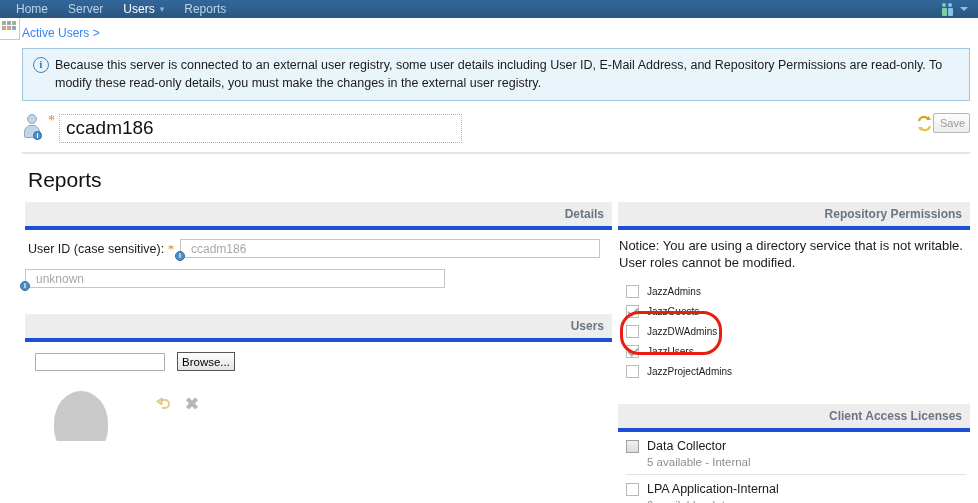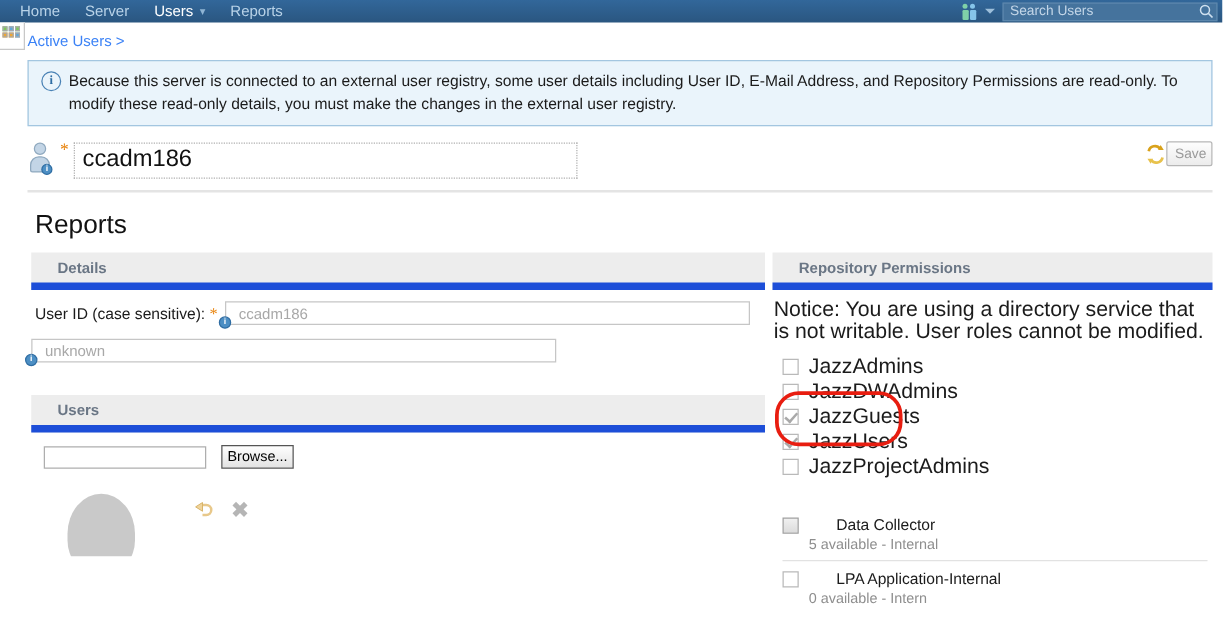--- a/index.html
+++ b/index.html
@@ -273,25 +273,26 @@
     margin: 0 8px 0 25px;
     gap: 6px;
     align-items: flex-start;
   }
   .col-left { width: 587px; flex: 0 0 auto; }
   .col-right { width: 352px; flex: 0 0 auto; }
 
   .panel { margin-bottom: 11px; }
   .panel-header {
     background: #ededed;
-    border-bottom: 6px solid #1d4ed8;
+    border-bottom: 4px solid #1d4ed8;
     color: #6a7685;
     font-size: 12px;
     font-weight: bold;
     padding: 5px 8px 5px 21px;
+    text-align: right;
   }
   .panel-body { padding: 9px 0 0 0; }
 
   
   .form-row {
     display: flex;
     align-items: center;
     margin-bottom: 11px;
     position: relative;
   }
@@ -402,21 +403,21 @@
     left: 50%; top: 0;
     width: 4px; height: 13px;
     background: #b5b5b5;
     margin-left: -2px;
   }
   .x-icon:before { transform: rotate(45deg); }
   .x-icon:after  { transform: rotate(-45deg); }
 
   
   .notice-text {
-    font-size: 17px;
+    font-size: 13px;
     line-height: 17px;
     color: #1b1b1b;
     padding: 7px 0 0 1px;
   }
   .perm-list { margin-top: 10px; position: relative; }
   .perm-item {
     display: flex;
     align-items: center;
     height: 20px;
     padding-left: 8px;
@@ -437,37 +438,37 @@
     width: 4px; height: 8px;
     border: solid #a9a9a9;
     border-width: 0 2px 2px 0;
     transform: rotate(42deg);
   }
   .cb.shaded {
     background: linear-gradient(to bottom, #f0f0f0 0%, #dcdcdc 100%);
     border-color: #9f9f9f;
   }
   .perm-label {
-    font-size: 17px;
+    font-size: 10px;
     color: #1b1b1b;
   }
   .red-oval {
     position: absolute;
     left: 2px;
     top: 30px;
     width: 96px;
     height: 38px;
     border: 3px solid #e81d10;
     border-radius: 19px / 19px;
     pointer-events: none;
   }
 
   
   .lic-item { padding: 7px 0 0 8px; }
-  .lic-top { display: flex; align-items: center; gap: 22px; }
+  .lic-top { display: flex; align-items: center; }
   .lic-name { font-size: 12.5px; color: #1b1b1b; }
   .lic-sub {
     font-size: 11.5px;
     color: #8e8e8e;
     padding: 3px 0 6px 21px;
   }
   .lic-divider {
     border-bottom: 1px solid #e2e2e2;
     margin: 0 4px 0 8px;
   }
@@ -492,29 +493,20 @@
   </div>
 
   <div class="topbar-right">
     <div class="people-icon">
       <span class="h1"></span>
         <span class="h2"></span>
       <span class="p1"></span>
         <span class="p2"></span>
     </div>
     <div class="caret-down"></div>
-    <div class="search-box">
-      <input class="search-input" type="text" placeholder="Search Users" style="">
-      <span class="search-mag">
-        <svg width="12" height="12" viewBox="0 0 12 12">
-          <circle cx="5" cy="5" r="3.6" fill="none" stroke="#cfe0ef" stroke-width="1.2"></circle>
-          <line x1="7.6" y1="7.6" x2="11" y2="11" stroke="#cfe0ef" stroke-width="1.4"></line>
-        </svg>
-      </span>
-    </div>
   </div>
 </div>
 
 <div class="grid-launcher">
   <div class="g-row">
     <span class="g-cell" style="background:#7ec95e;"></span>
     <span class="g-cell" style="background:#5fa8dc;"></span>
     <span class="g-cell" style="background:#7ec95e;"></span>
   </div>
   <div class="g-row">
@@ -619,45 +611,46 @@
       <div>
         <div class="notice-text">Notice: You are using a directory service that is not writable. User roles cannot be modified.</div>
         <div class="perm-list">
 
           <div class="perm-item">
             <span class="cb"></span>
             <span class="perm-label">JazzAdmins</span>
           </div>
 
           <div class="perm-item">
+            <span class="cb checked"></span>
+            <span class="perm-label">JazzGuests</span>
+          </div>
+
+          <div class="perm-item">
             <span class="cb"></span>
             <span class="perm-label">JazzDWAdmins</span>
-          </div>
-
-          <div class="perm-item">
-            <span class="cb checked"></span>
-            <span class="perm-label">JazzGuests</span>
           </div>
 
           <div class="perm-item">
             <span class="cb checked"></span>
             <span class="perm-label">JazzUsers</span>
           </div>
 
           <div class="perm-item">
             <span class="cb"></span>
             <span class="perm-label">JazzProjectAdmins</span>
           </div>
 
           <div class="red-oval"></div>
         </div>
       </div>
     </div>
 
     <div class="panel" style="margin-top:23px;">
+      <div class="panel-header">Client Access Licenses</div>
       <div>
 
         <div class="lic-item">
           <div class="lic-top">
             <span class="cb shaded"></span>
             <span class="lic-name">Data Collector</span>
           </div>
           <div class="lic-sub">5 available - Internal</div>
         </div>
 

